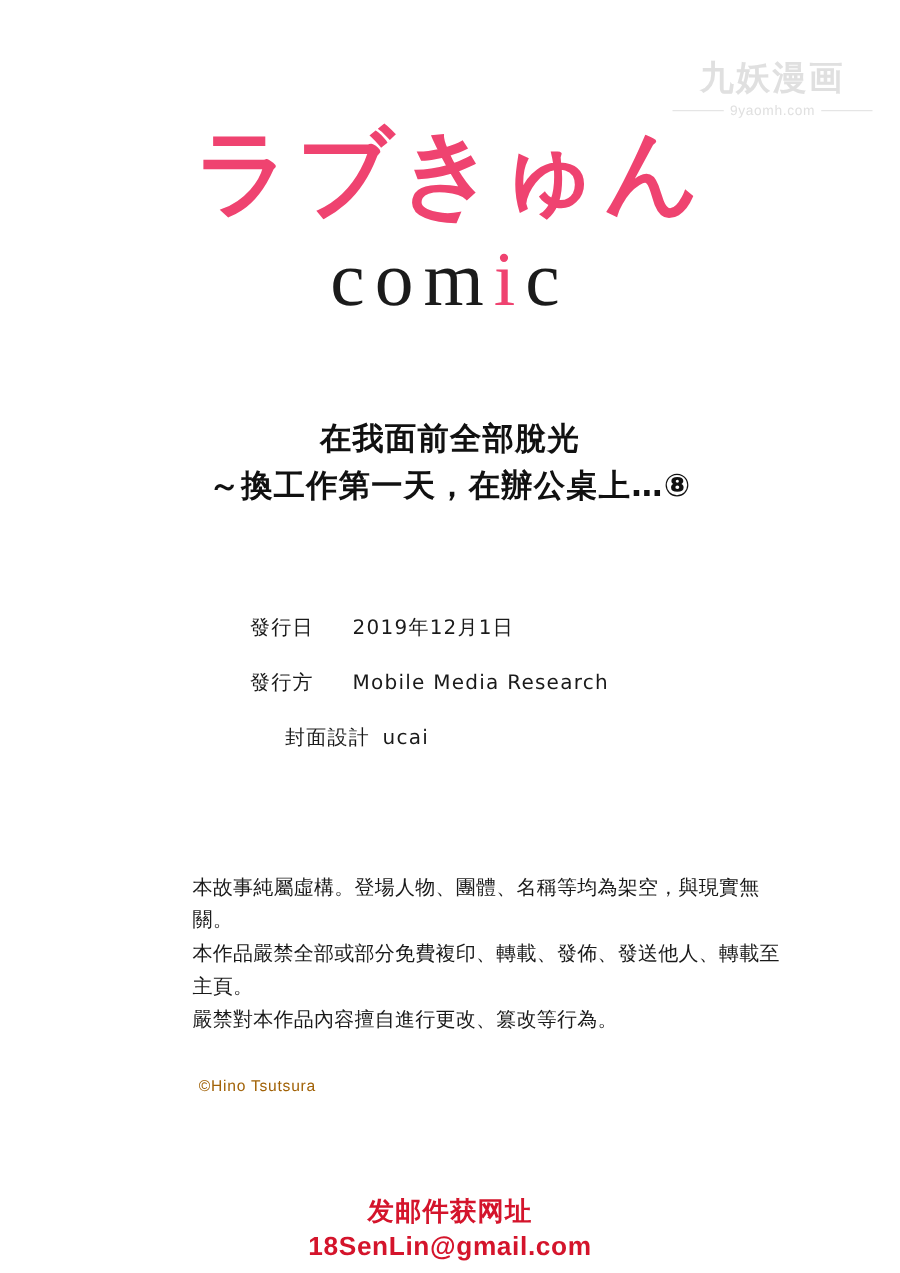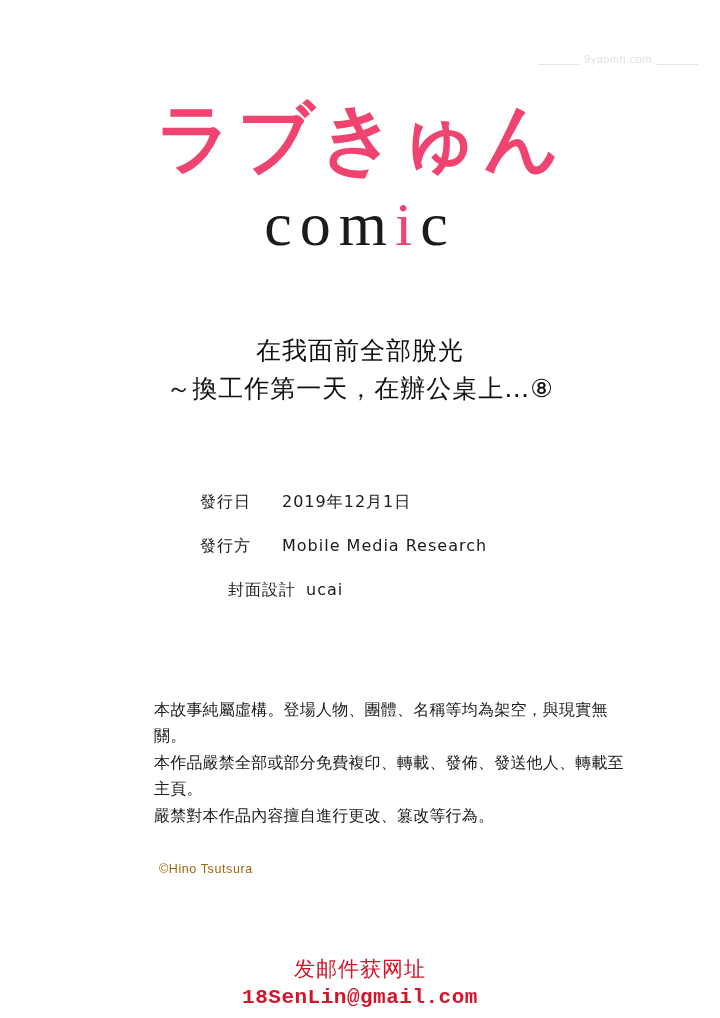--- a/index.html
+++ b/index.html
@@ -28,21 +28,21 @@
   }
   .watermark .wm-main {
     font-size: 27px;
     font-weight: bold;
     letter-spacing: 2px;
     line-height: 1.1;
     color: #e0e0e0;
   }
   .watermark .wm-sub-wrap {
     display: flex;
-    align-items: flex-end;
+    align-items: center;
     justify-content: center;
     gap: 5px;
     margin-top: 5px;
   }
   .watermark .wm-rule {
     flex: 1 1 auto;
     height: 1px;
     background: #e5e5e5;
   }
   .watermark .wm-sub {
@@ -85,21 +85,21 @@
   .title-block {
     position: absolute;
     top: 332px;
     left: 0;
     width: 720px;
     text-align: center;
   }
   .title-line {
     font-family: "DejaVu Sans", sans-serif;
     font-size: 25px;
-    font-weight: normal;
+    font-weight: bold;
     color: #111111;
     line-height: 1.5;
     letter-spacing: 1px;
   }
 
   
   .credits {
     position: absolute;
     top: 492px;
     left: 0;
@@ -167,39 +167,40 @@
   .footer-ad {
     position: absolute;
     left: 0;
     bottom: 6px;
     width: 720px;
     text-align: center;
   }
   .footer-line1 {
     font-family: "DejaVu Sans", sans-serif;
     font-size: 21px;
-    font-weight: normal;
+    font-weight: bold;
     color: #d4142b;
     letter-spacing: 1px;
     line-height: 1.35;
     margin-top: 30px;
   }
   .footer-line2 {
-    font-family: Liberation Mono, monospace;
+    font-family: Liberation Sans, sans-serif;
     font-size: 21px;
     font-weight: bold;
     color: #d4142b;
     letter-spacing: 0.5px;
     line-height: 1.35;
   }
 </style>
 </head>
 <body>
 
 <div class="watermark">
+  <div class="wm-main">九妖漫画</div>
   <div class="wm-sub-wrap">
     <span class="wm-rule"></span>
     <span class="wm-sub">9yaomh.com</span>
     <span class="wm-rule"></span>
   </div>
 </div>
 
 <div class="logo-block">
   <div class="logo-jp">ラブきゅん</div>
   <div class="logo-comic"><span>com</span><span class="dot-i">i</span><span>c</span></div>

